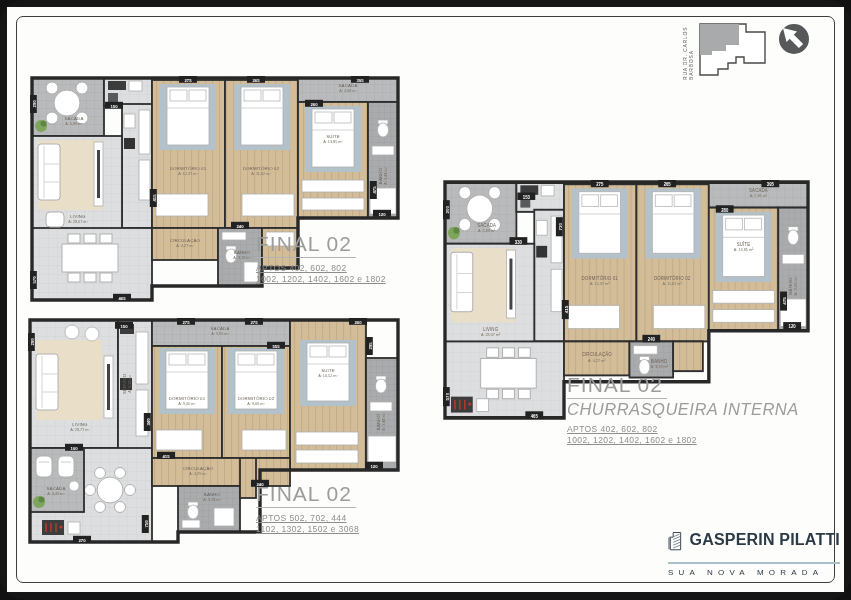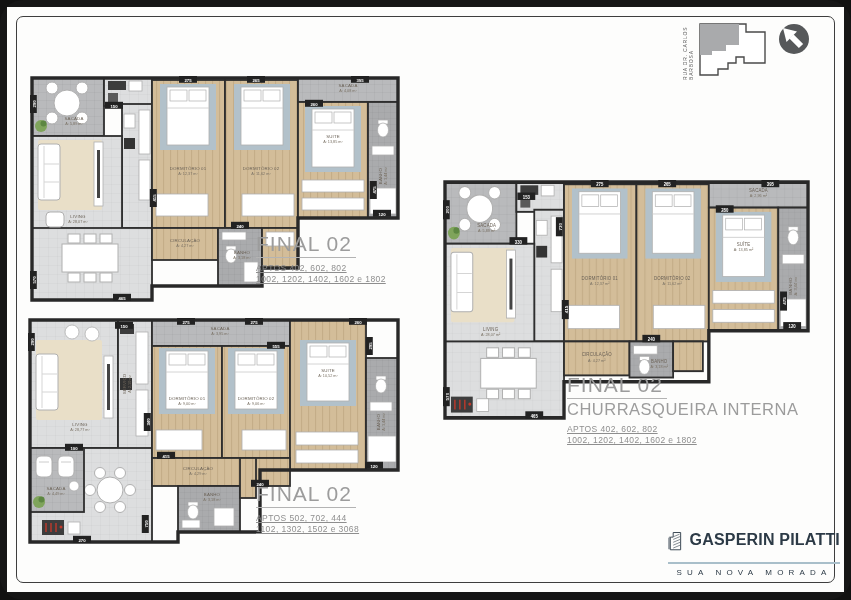--- a/index.html
+++ b/index.html
@@ -14,33 +14,33 @@
   .rn{font-size:4.4px;fill:#6b6257;text-anchor:middle;letter-spacing:.15px;}
   .ra{font-size:3.8px;fill:#7a7164;text-anchor:middle;}
   .dimt{font-size:4.3px;font-weight:bold;fill:#fff;text-anchor:middle;}
   .dimbg{fill:#222;}
   .rm{stroke:#2e2e2e;stroke-width:1.8;}
   .ow{fill:none;stroke:#282828;stroke-width:3.4;}
   .fur{fill:#fff;stroke:#b0b0b0;stroke-width:.8;}
   .caption{position:absolute;}
   .caption h2{margin:0;font-size:21px;font-weight:400;color:#9c9c9c;letter-spacing:1px;
               border-bottom:1.5px solid #b3b3b3;display:inline-block;padding:0 4px 1px 0;}
-  .caption h3{margin:1px 0 0;font-size:16.5px;font-weight:400;color:#9c9c9c;letter-spacing:.5px;}
+  .caption h3{margin:1px 0 0;font-size:16.5px;font-weight:400;color:#9c9c9c;letter-spacing:.5px;font-style:italic;}
   .caption p{margin:1px 0 0;font-size:8.5px;color:#8e8e8e;letter-spacing:.4px;text-decoration:underline;}
   .caption p.first{margin-top:5px;}
   .siteplan{position:absolute;left:680px;top:14px;width:140px;height:70px;}
   .street-label{position:absolute;left:2px;top:2px;height:64px;writing-mode:vertical-rl;
                 transform:rotate(180deg);font-size:5px;letter-spacing:.8px;color:#555;}
   .footprint{position:absolute;left:18px;top:8px;}
   .compass{position:absolute;left:97px;top:8px;}
   .logo{position:absolute;left:668px;top:522px;width:172px;}
   .logo-top{display:flex;align-items:center;justify-content:flex-end;gap:6px;}
   .logo-name{font-size:16px;font-weight:bold;color:#2c3a46;letter-spacing:.2px;white-space:nowrap;}
   .logo-divider{height:1.5px;background:#a9bfca;margin:4px 0 4px;}
-  .logo-tagline{font-size:8px;letter-spacing:5.2px;color:#2c3a46;white-space:nowrap;text-align:center;}
+  .logo-tagline{font-size:8px;letter-spacing:5.2px;color:#2c3a46;white-space:nowrap;text-align:left;}
 </style>
 </head>
 <body>
 
 <div class="canvas">
   <div class="sheet"></div>
   <div class="inner-border"></div>
 
   <svg width="0" height="0">
     <defs>

